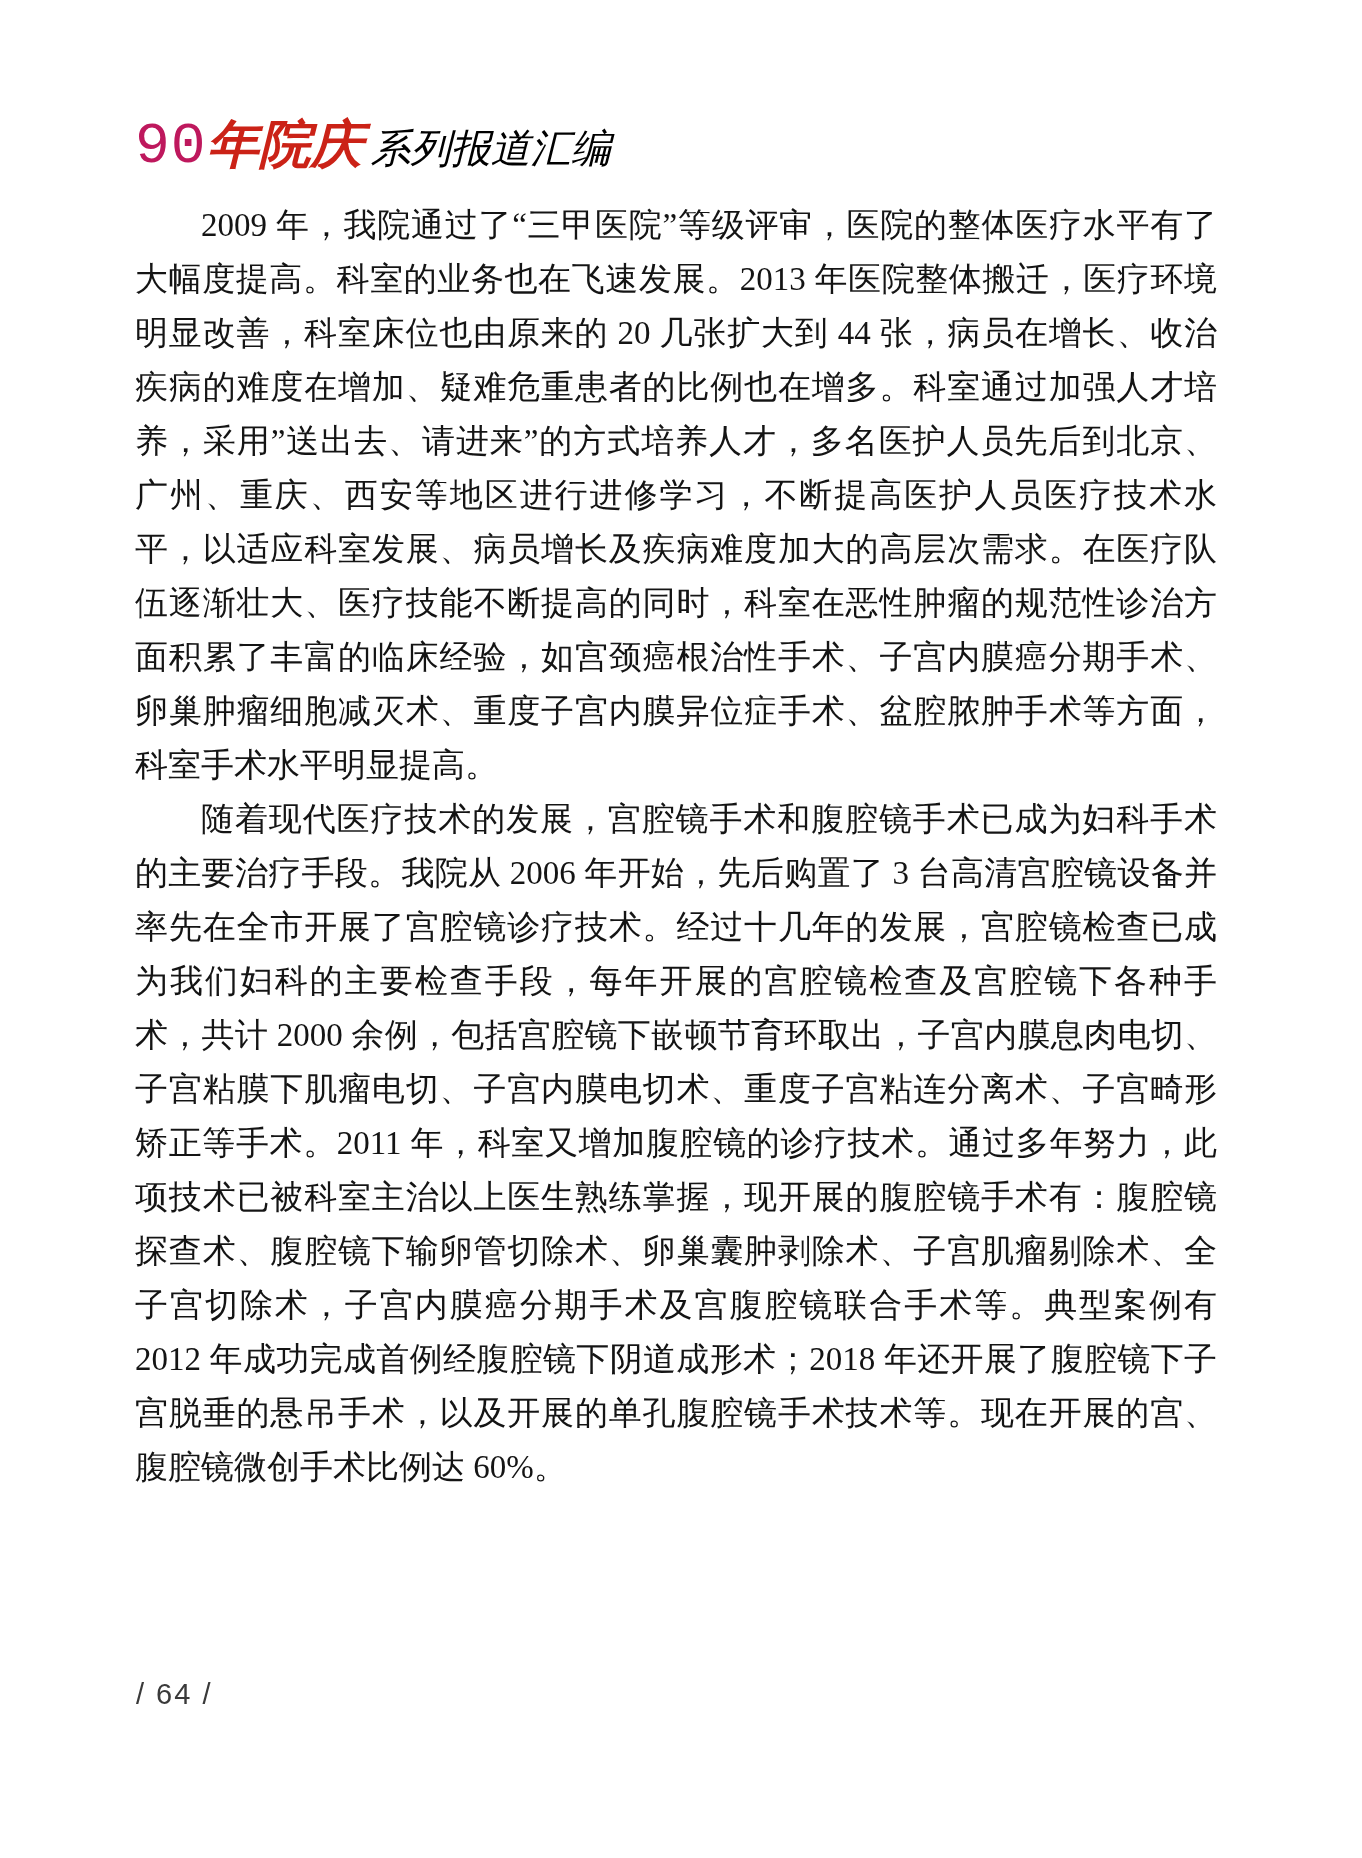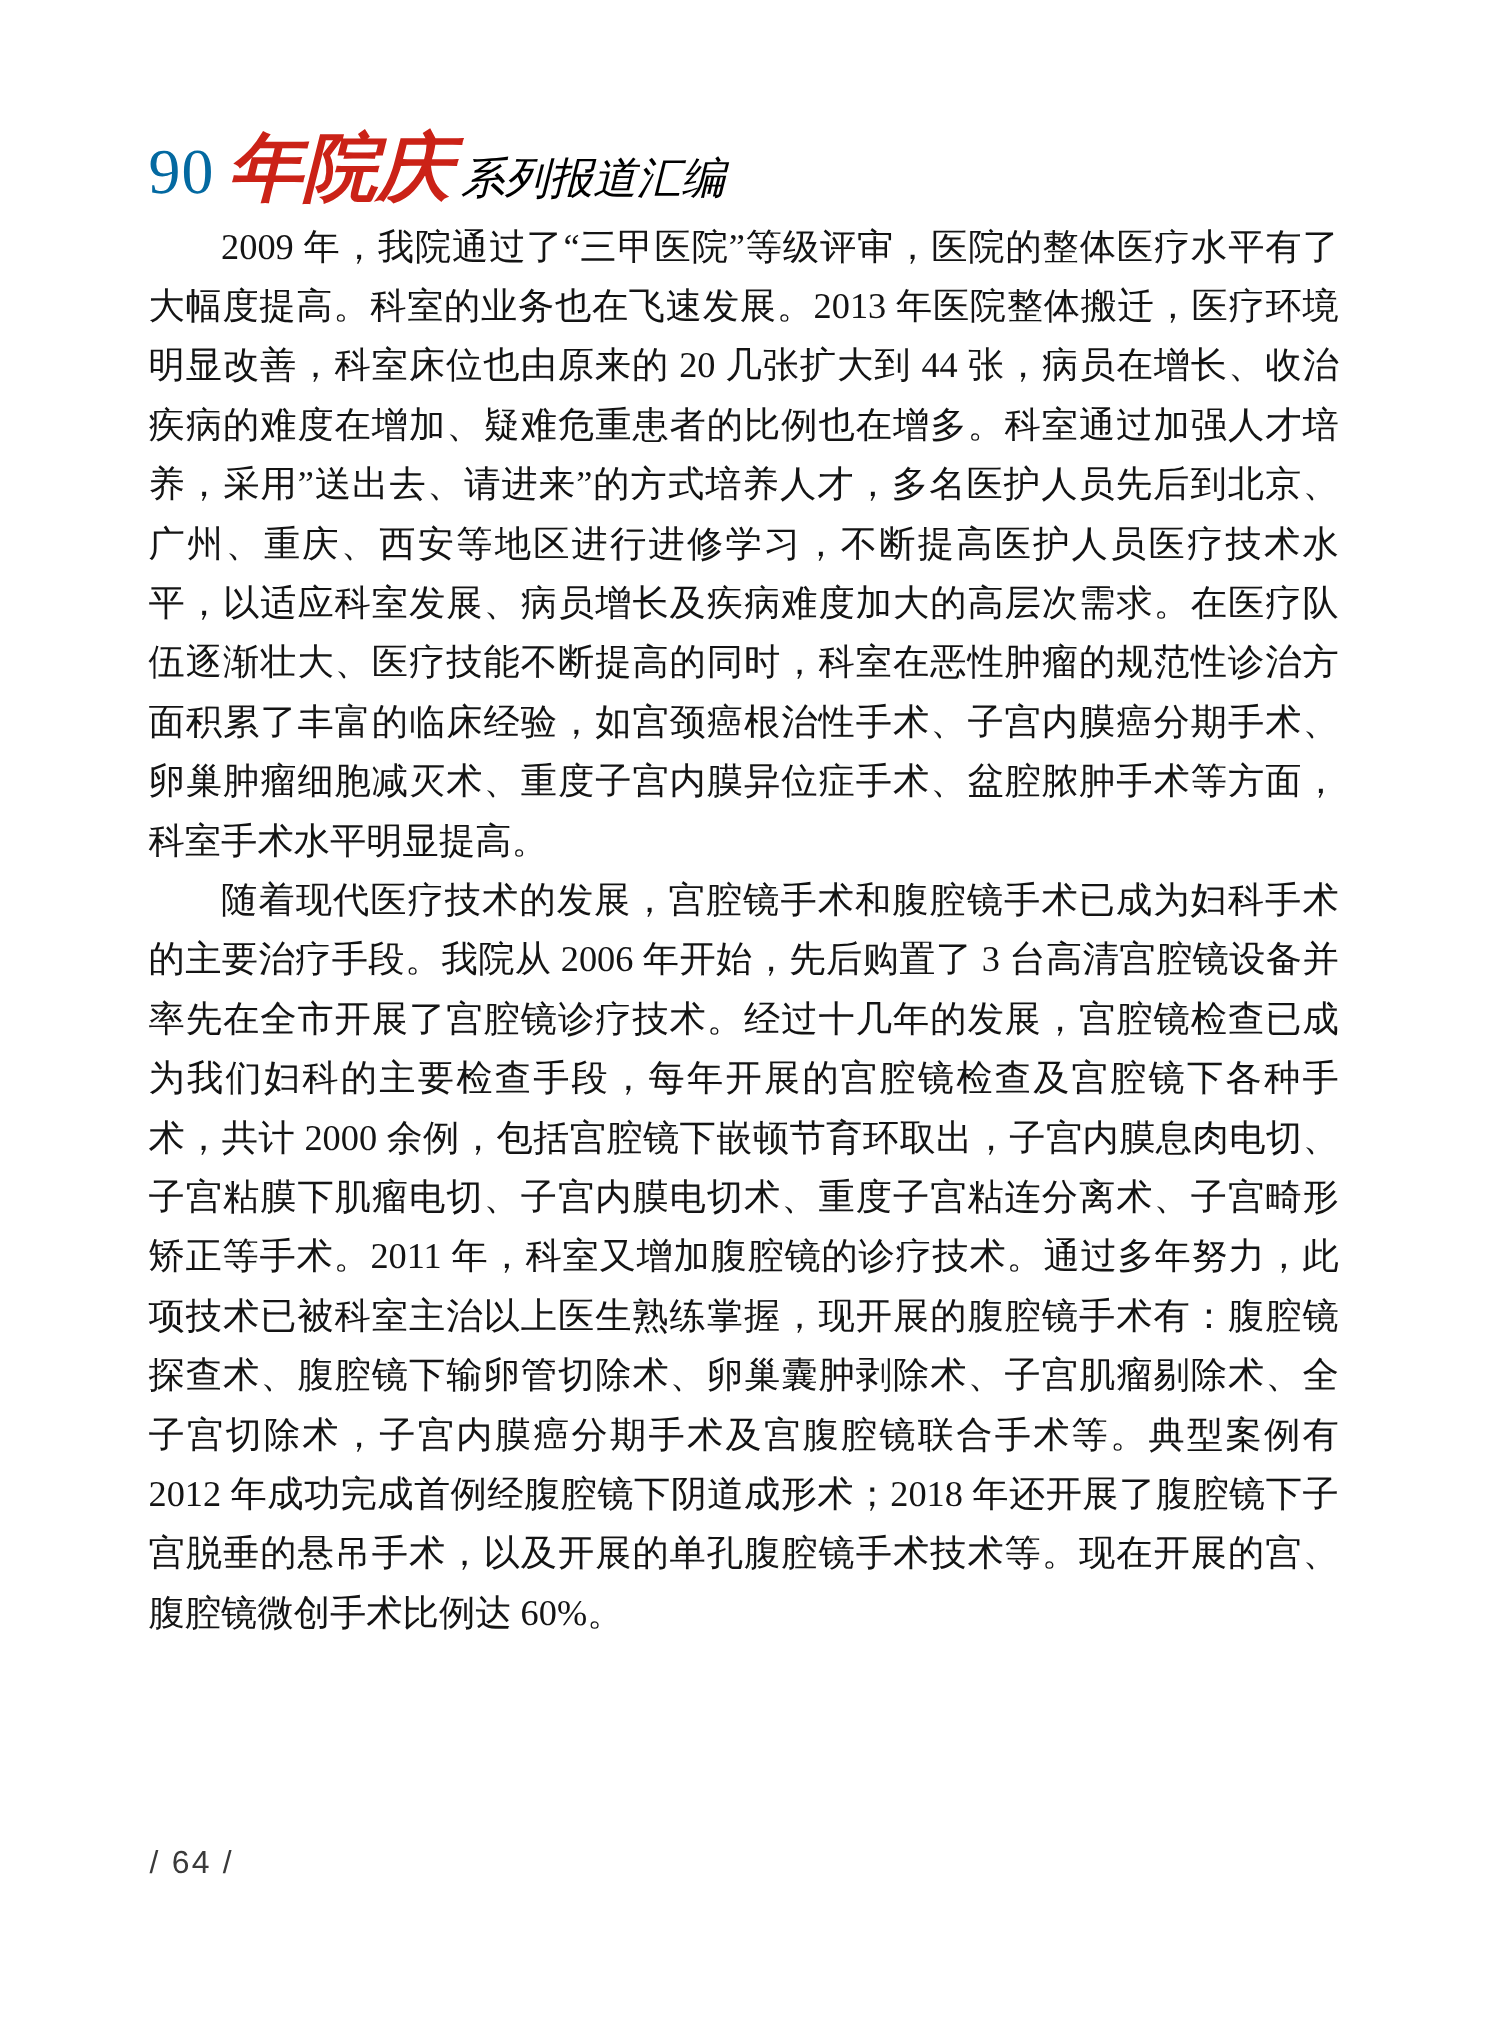--- a/index.html
+++ b/index.html
@@ -21,34 +21,34 @@
   }
   .page-header {
     position: absolute;
     left: 135px;
     top: 118px;
     display: flex;
     align-items: baseline;
     white-space: nowrap;
   }
   .hdr-number {
-    font-family: Liberation Serif, serif;
+    font-family: Liberation Mono, monospace;
     font-size: 58px;
     line-height: 1;
-    color: #0369a1;
+    color: #be185d;
     letter-spacing: 1px;
   }
   .hdr-script {
     font-family: "DejaVu Serif", "Liberation Serif", serif;
-    font-size: 68px;
+    font-size: 52px;
     line-height: 1;
     font-weight: bold;
     font-style: italic;
     color: #cb2217;
-    margin-left: 12px;
+    margin-left: 0;
   }
   .hdr-series {
     font-family: "Liberation Sans", "DejaVu Sans", sans-serif;
     font-size: 40px;
     line-height: 1;
     color: #000000;
     margin-left: 8px;
     font-weight: normal;
     font-style: italic;
   }

